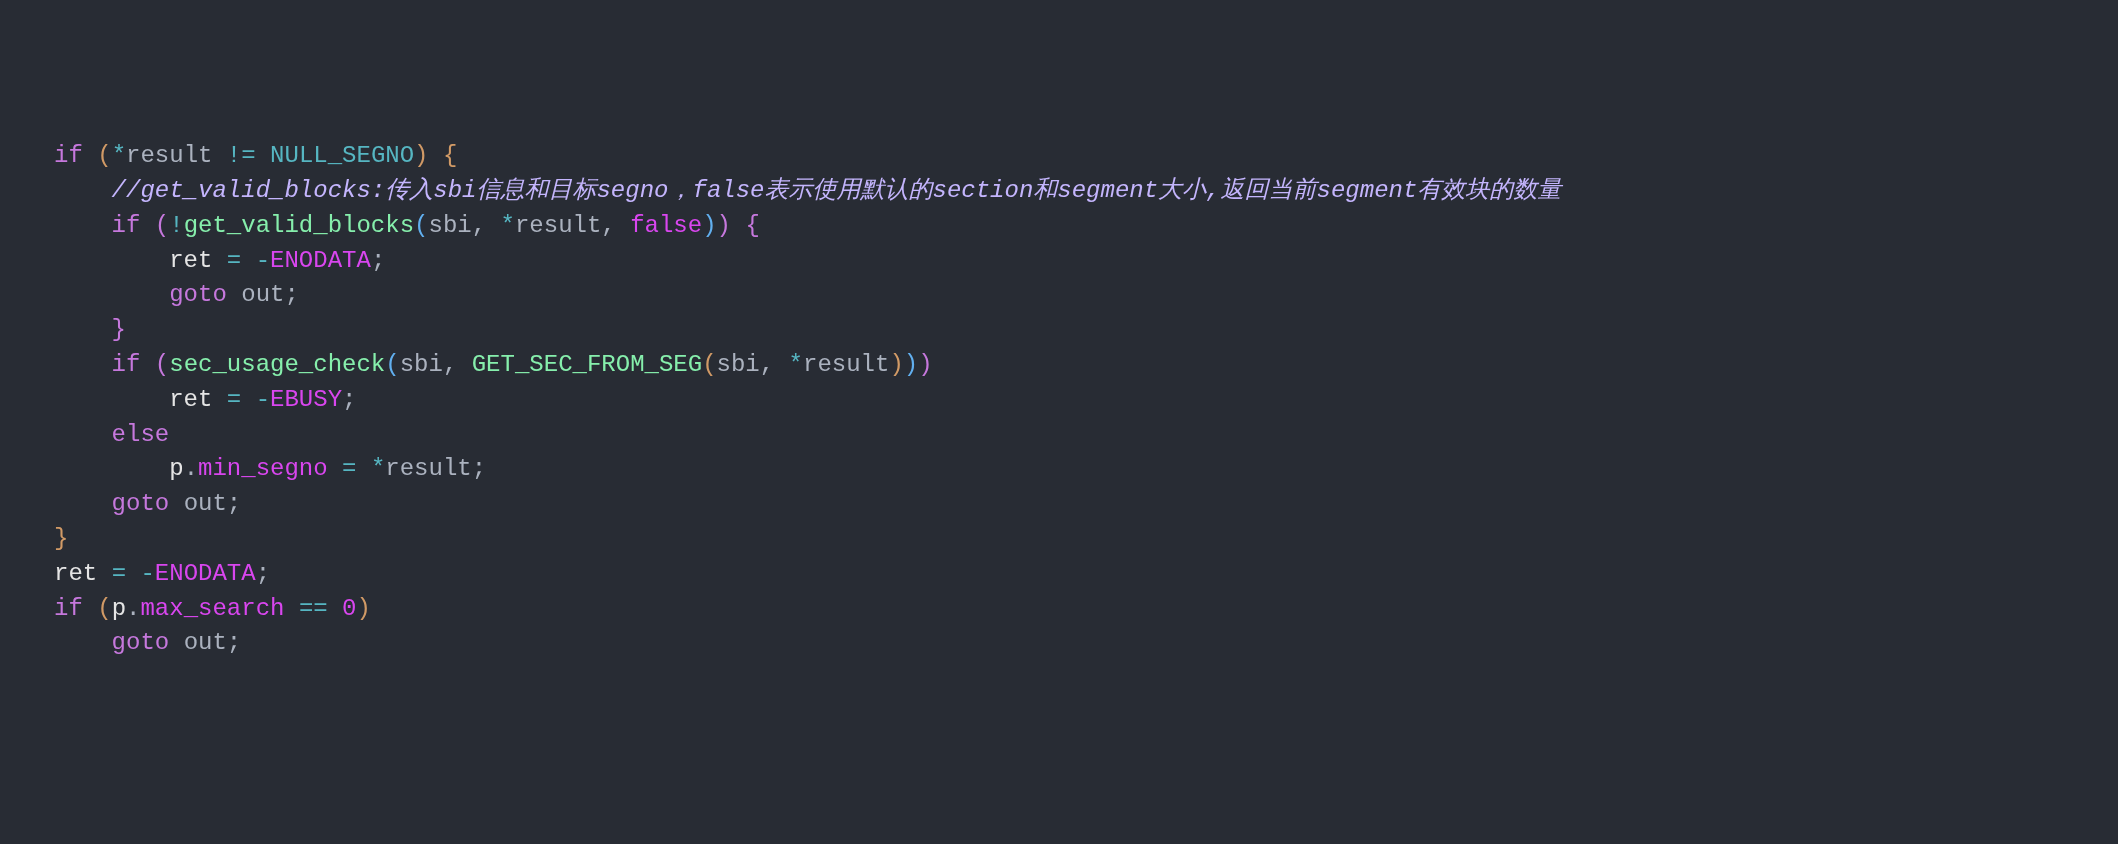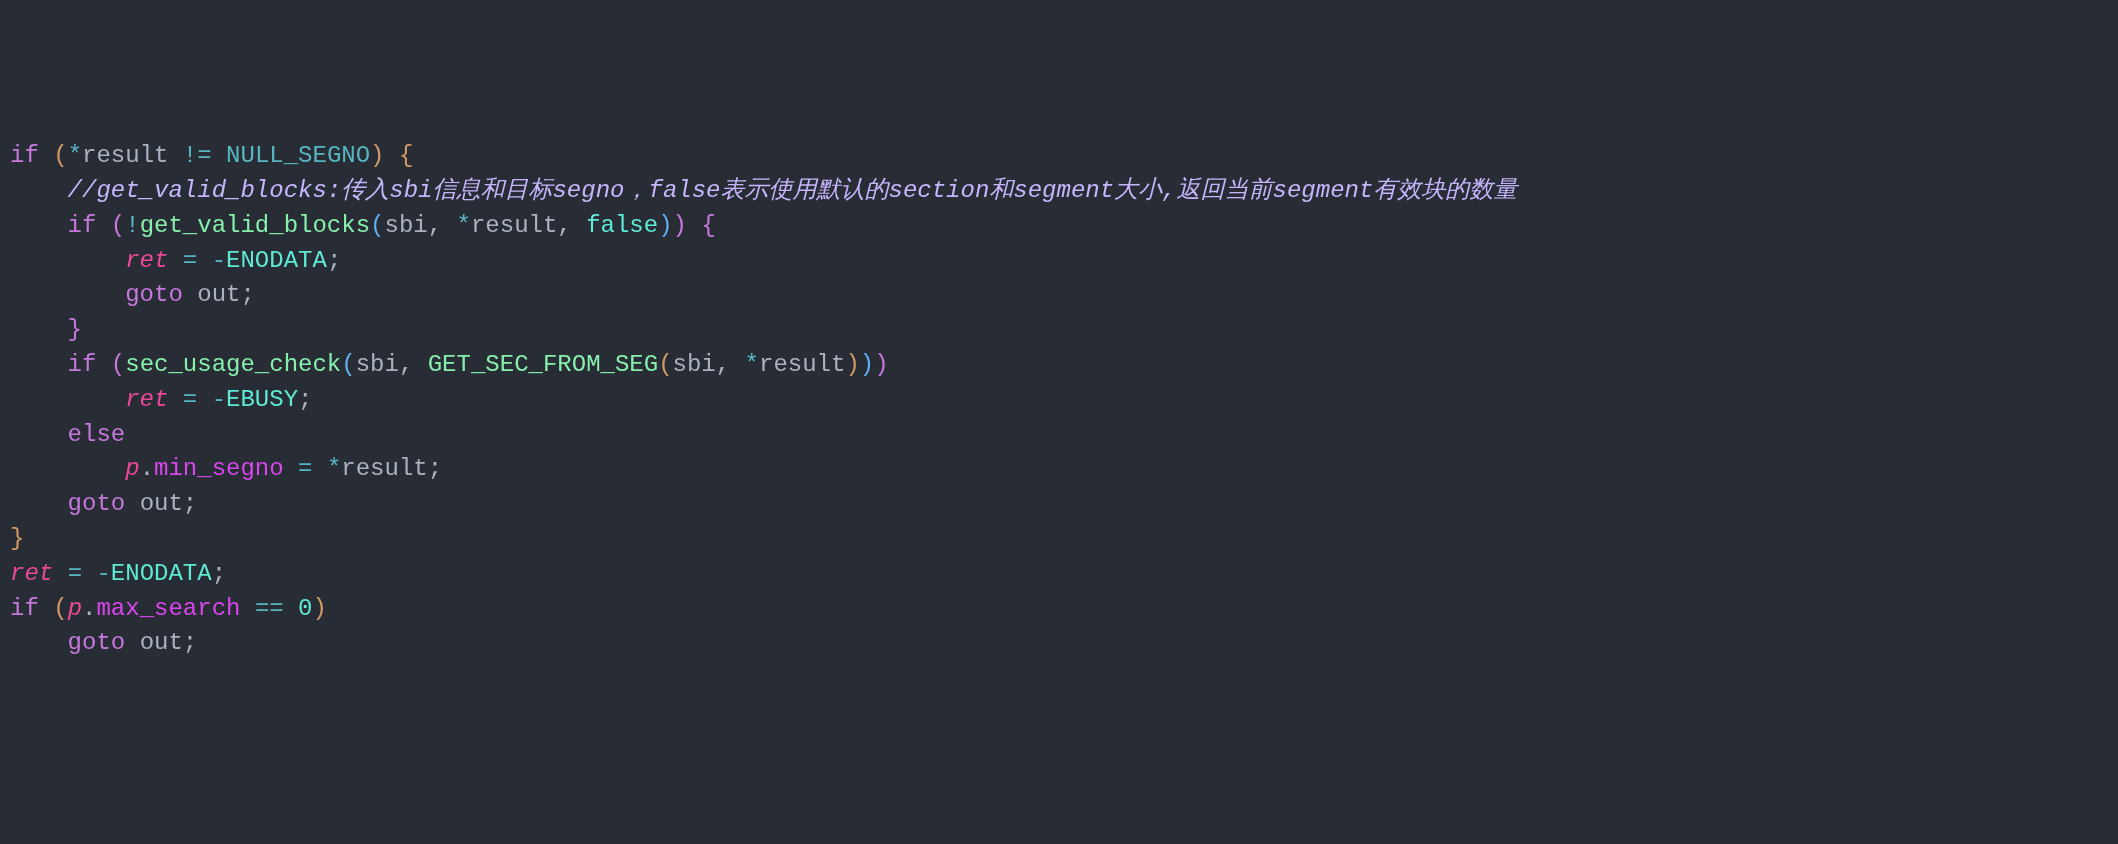--- a/index.html
+++ b/index.html
@@ -13,29 +13,30 @@
     white-space: pre;
     overflow: hidden;
   }
   .code-container {
     padding: 0;
   }
   .line {
     display: block;
     padding-left: 8px;
     border-left: 2px solid transparent;
+    margin-left: 44px;
   }
   .line.highlighted {
     background: #2c313a;
   }
   .kw { color: #c678dd; }        
   .fn { color: #86efac; }        
-  .var { color: #ec4899; font-style: italic; }      
+  .var { color: #e5e5e5; }      
   .param { color: #abb2bf; }     
-  .const { color: #5eead4; }     
+  .const { color: #d946ef; }     
   .macro { color: #56b6c2; }     
   .op { color: #56b6c2; }        
   .punct { color: #abb2bf; }
   .brace-y { color: #d19a66; }
   .brace-p { color: #c678dd; }
   .brace-b { color: #61afef; }
   .comment { color: #c4b5fd; font-style: italic; }
   .member { color: #d946ef; }
 </style>
 </head>

